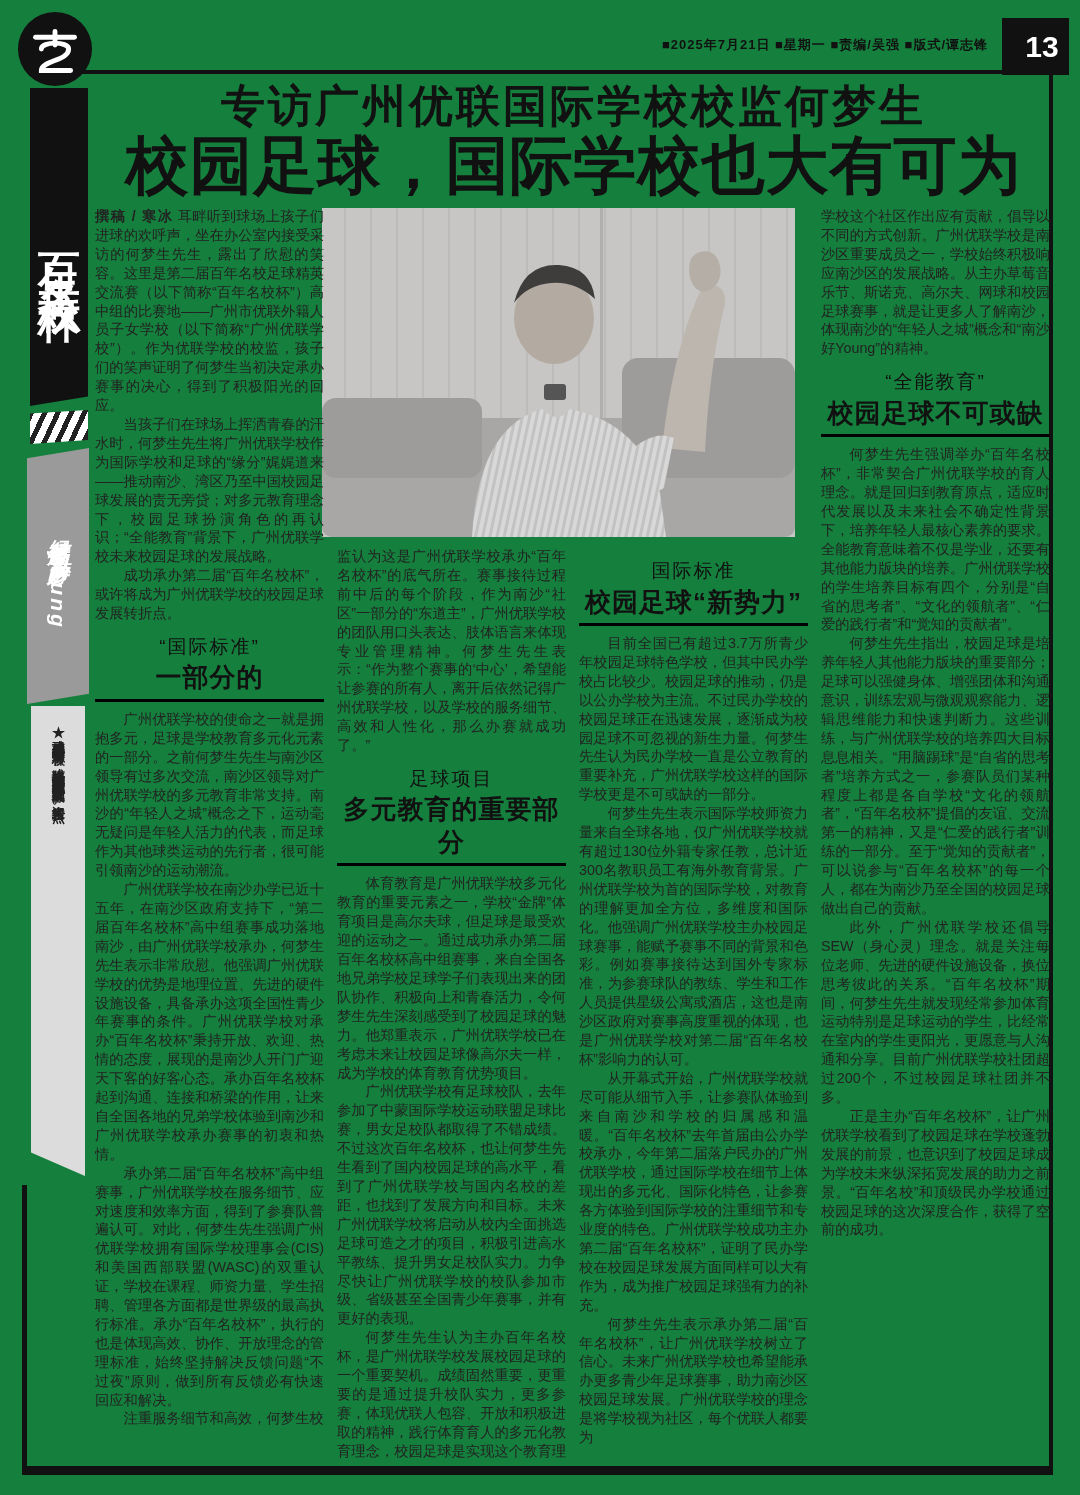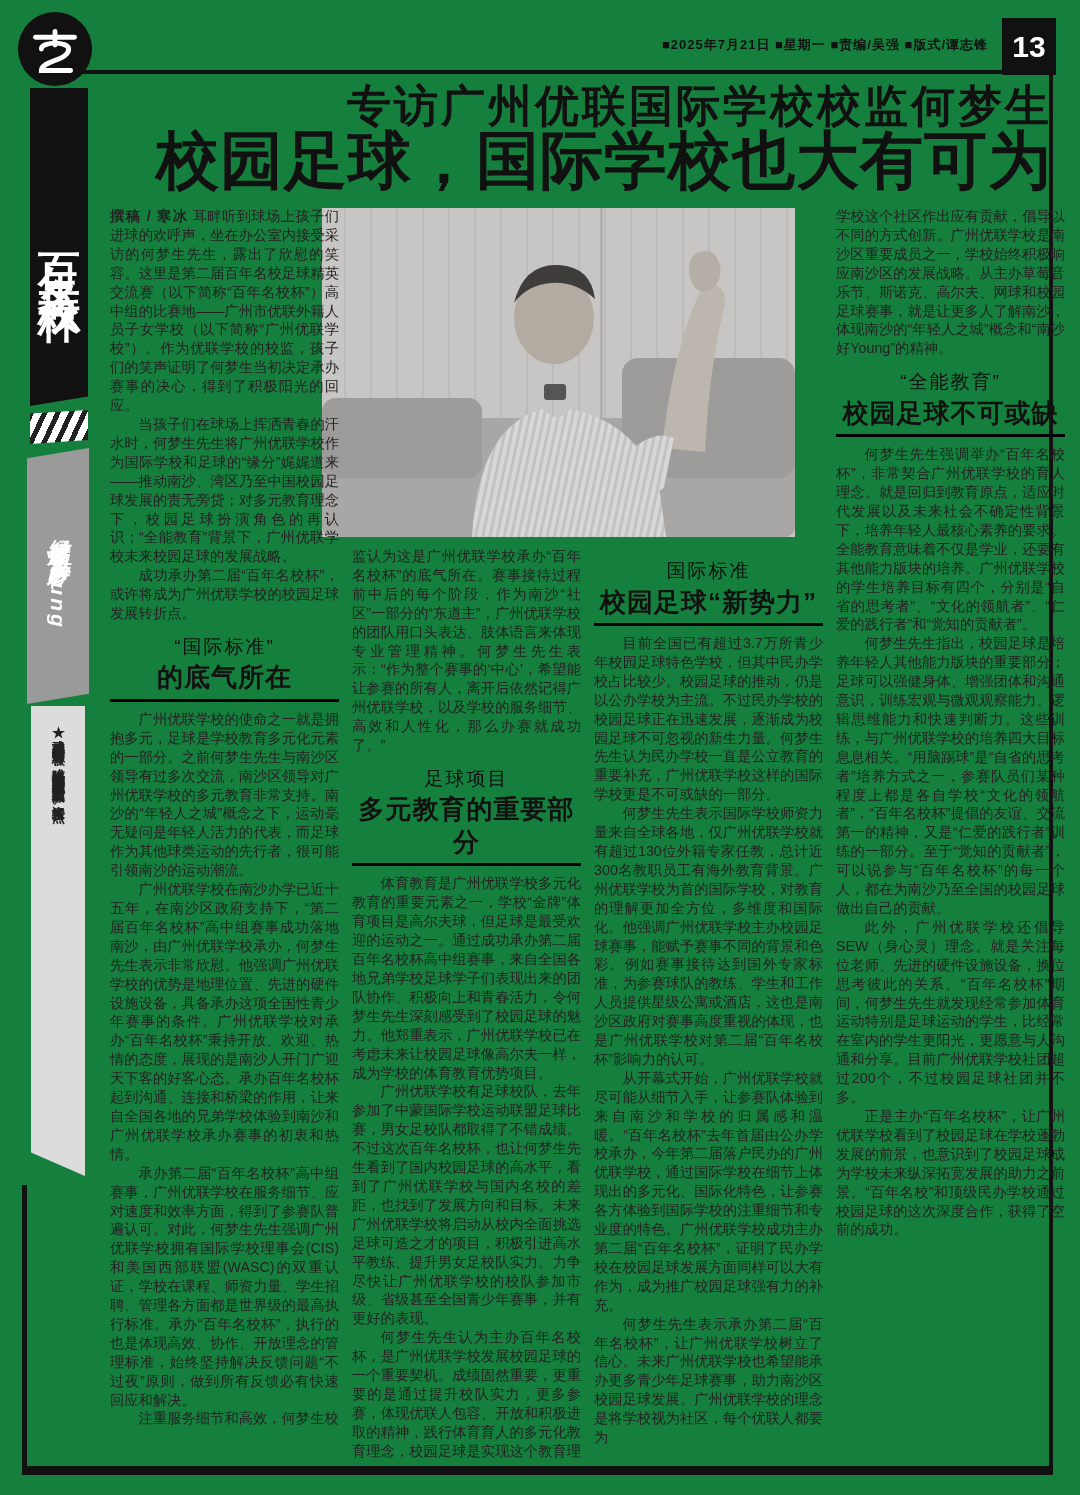--- a/index.html
+++ b/index.html
@@ -2,21 +2,21 @@
 <html><head>
 <meta charset="utf-8">
 <style>
   html,body{margin:0;padding:0;background:#ffffff;}
   body{font-family:"Liberation Sans",sans-serif;color:#1a1a1a;}
   .page{position:relative;width:1080px;height:1495px;background:#15803d;overflow:hidden;}
 
   
   .meta-line{position:absolute;top:36px;right:92px;font-size:13px;font-weight:700;color:#111;letter-spacing:1px;}
   .page-num-box{position:absolute;top:18px;left:1002px;width:54px;height:57px;background:#111;color:#fff;
-    display:flex;align-items:center;justify-content:center;font-size:30px;font-weight:900;}
+    display:flex;align-items:center;justify-content:center;font-size:30px;font-weight:900;padding-left:13px;}
   .top-rule{position:absolute;top:70px;left:58px;width:998px;height:4px;background:#111;}
 
   
   .frame-right{position:absolute;left:1049px;top:74px;width:4px;height:1400px;background:#111;}
   .frame-bottom{position:absolute;left:22px;top:1466px;width:1031px;height:9px;background:#111;}
   .frame-left{position:absolute;left:22px;top:1185px;width:5px;height:290px;background:#111;}
 
   
   .sidebar{position:absolute;left:0;top:0;width:95px;height:1495px;}
   .seal{position:absolute;left:16px;top:10px;width:78px;height:78px;}
@@ -30,29 +30,29 @@
   .v-slogan{position:absolute;left:27px;top:448px;width:62px;height:256px;background:#9a9a9a;color:#fff;
     writing-mode:vertical-rl;display:flex;align-items:center;justify-content:center;
     font-size:21px;font-weight:900;font-style:italic;letter-spacing:3px;
     clip-path:polygon(0 4%,100% 0,100% 96%,0 100%);}
   .v-note{position:absolute;left:31px;top:706px;width:54px;height:470px;background:#dcdcdc;color:#222;
     writing-mode:vertical-rl;text-orientation:mixed;font-size:13px;font-weight:700;line-height:54px;
     display:flex;align-items:center;justify-content:flex-start;padding-top:10px;box-sizing:border-box;
     letter-spacing:1px;clip-path:polygon(0 0,100% 0,100% 100%,0 95%);}
 
   
-  .headline{position:absolute;left:95px;top:82px;width:957px;text-align:right;color:#111;}
+  .headline{position:absolute;left:95px;top:82px;width:957px;text-align:center;color:#111;}
   .headline .kicker{font-size:44px;font-weight:900;letter-spacing:3px;line-height:1.1;}
-  .headline .big{font-family:Liberation Mono, monospace;font-size:63px;font-weight:900;letter-spacing:1px;line-height:1.02;margin-top:4px;}
+  .headline .big{font-family:Liberation Serif, serif;font-size:63px;font-weight:900;letter-spacing:1px;line-height:1.02;margin-top:4px;}
 
   
   .photo{position:absolute;left:322px;top:208px;width:473px;height:329px;background:#c9c9c9;overflow:hidden;}
 
   
-  .cols{position:absolute;left:110px;top:207px;width:957px;height:1253px;display:flex;gap:13px;overflow:hidden;}
+  .cols{position:absolute;left:95px;top:207px;width:957px;height:1253px;display:flex;gap:13px;overflow:hidden;}
   .col{width:229px;flex:0 0 229px;overflow:hidden;font-size:14.3px;line-height:18.9px;text-align:justify;color:#222;}
   .col.pad-photo{padding-top:340px;box-sizing:border-box;height:1253px;}
   .col p{margin:0;text-indent:2em;}
   .col p.noindent{text-indent:0;}
   .col b.byline{letter-spacing:1px;}
   .sec{text-align:center;margin:10px 0 4px;}
   .sec .sec-kicker{font-size:19px;font-weight:400;letter-spacing:2px;color:#111;display:block;line-height:1.5;}
   .sec .sec-title{font-size:26px;font-weight:900;letter-spacing:1px;color:#111;display:block;line-height:1.25;}
   .sec-rule{border:none;border-top:3.5px solid #000;margin:5px 0 8px;}
 </style>
@@ -120,21 +120,21 @@
 
   <div class="cols">
 
     <div class="col">
       <p class="noindent"><b class="byline">撰稿 / 寒冰</b>
         <span>耳畔听到球场上孩子们进球的欢呼声，坐在办公室内接受采访的何梦生先生，露出了欣慰的笑容。这里是第二届百年名校足球精英交流赛（以下简称“百年名校杯”）高中组的比赛地——广州市优联外籍人员子女学校（以下简称“广州优联学校”）。作为优联学校的校监，孩子们的笑声证明了何梦生当初决定承办赛事的决心，得到了积极阳光的回应。</span></p>
       <p>当孩子们在球场上挥洒青春的汗水时，何梦生先生将广州优联学校作为国际学校和足球的“缘分”娓娓道来——推动南沙、湾区乃至中国校园足球发展的责无旁贷；对多元教育理念下，校园足球扮演角色的再认识；“全能教育”背景下，广州优联学校未来校园足球的发展战略。</p>
       <p>成功承办第二届“百年名校杯”，或许将成为广州优联学校的校园足球发展转折点。</p>
       <div class="sec">
         <span class="sec-kicker">“国际标准”</span>
-        <span class="sec-title">的底气所在</span>
+        <span class="sec-title">一部分的</span>
       </div>
       <hr class="sec-rule">
       <p>广州优联学校的使命之一就是拥抱多元，足球是学校教育多元化元素的一部分。之前何梦生先生与南沙区领导有过多次交流，南沙区领导对广州优联学校的多元教育非常支持。南沙的“年轻人之城”概念之下，运动毫无疑问是年轻人活力的代表，而足球作为其他球类运动的先行者，很可能引领南沙的运动潮流。</p>
       <p>广州优联学校在南沙办学已近十五年，在南沙区政府支持下，“第二届百年名校杯”高中组赛事成功落地南沙，由广州优联学校承办，何梦生先生表示非常欣慰。他强调广州优联学校的优势是地理位置、先进的硬件设施设备，具备承办这项全国性青少年赛事的条件。广州优联学校对承办“百年名校杯”秉持开放、欢迎、热情的态度，展现的是南沙人开门广迎天下客的好客心态。承办百年名校杯起到沟通、连接和桥梁的作用，让来自全国各地的兄弟学校体验到南沙和广州优联学校承办赛事的初衷和热情。</p>
       <p>承办第二届“百年名校杯”高中组赛事，广州优联学校在服务细节、应对速度和效率方面，得到了参赛队普遍认可。对此，何梦生先生强调广州优联学校拥有国际学校理事会(CIS)和美国西部联盟(WASC)的双重认证，学校在课程、师资力量、学生招聘、管理各方面都是世界级的最高执行标准。承办“百年名校杯”，执行的也是体现高效、协作、开放理念的管理标准，始终坚持解决反馈问题“不过夜”原则，做到所有反馈必有快速回应和解决。</p>
       <p>注重服务细节和高效，何梦生校</p>
     </div>
 
     <div class="col pad-photo">
       <p class="noindent">监认为这是广州优联学校承办“百年名校杯”的底气所在。赛事接待过程前中后的每个阶段，作为南沙“社区”一部分的“东道主”，广州优联学校的团队用口头表达、肢体语言来体现专业管理精神。何梦生先生表示：“作为整个赛事的‘中心’，希望能让参赛的所有人，离开后依然记得广州优联学校，以及学校的服务细节、高效和人性化，那么办赛就成功了。”</p>

